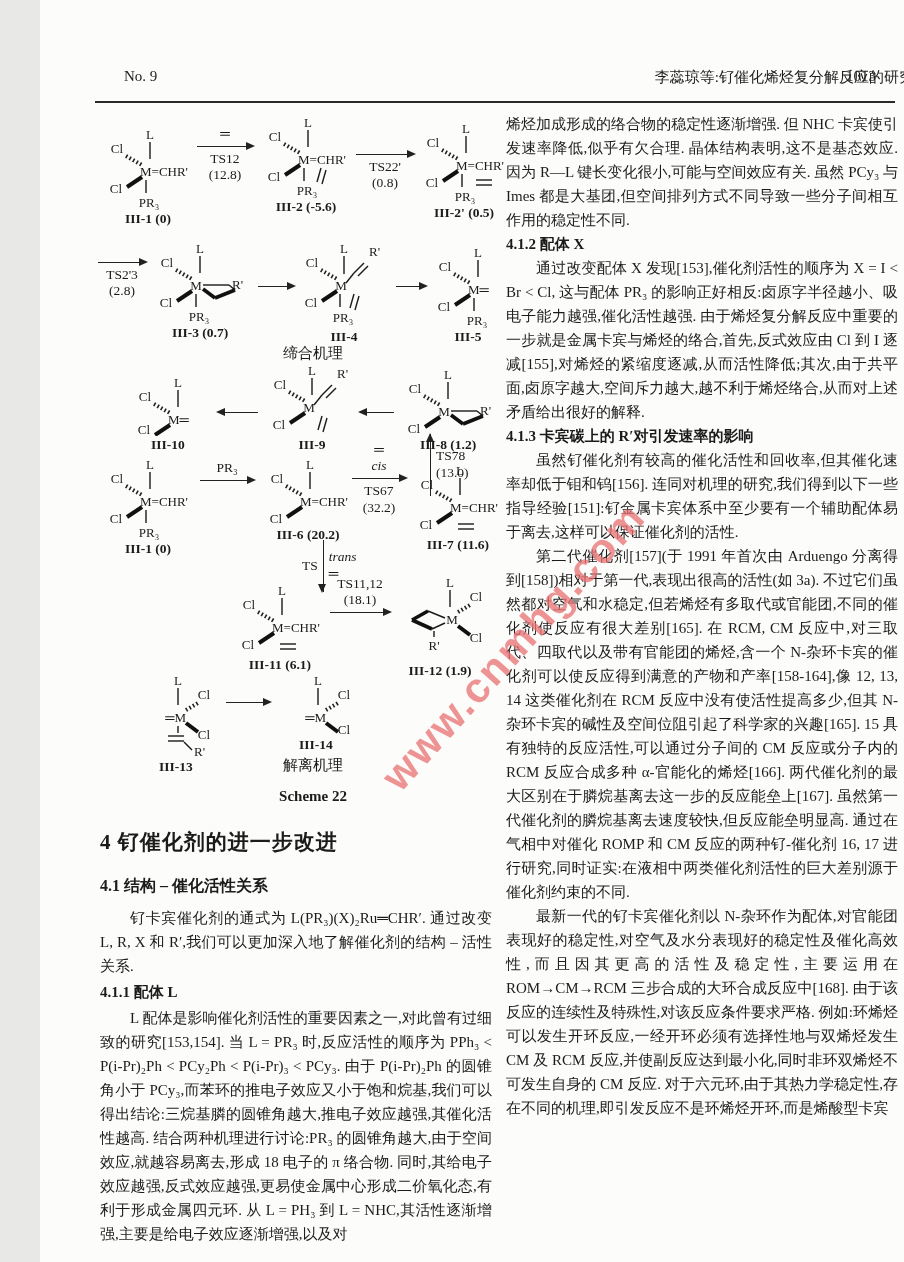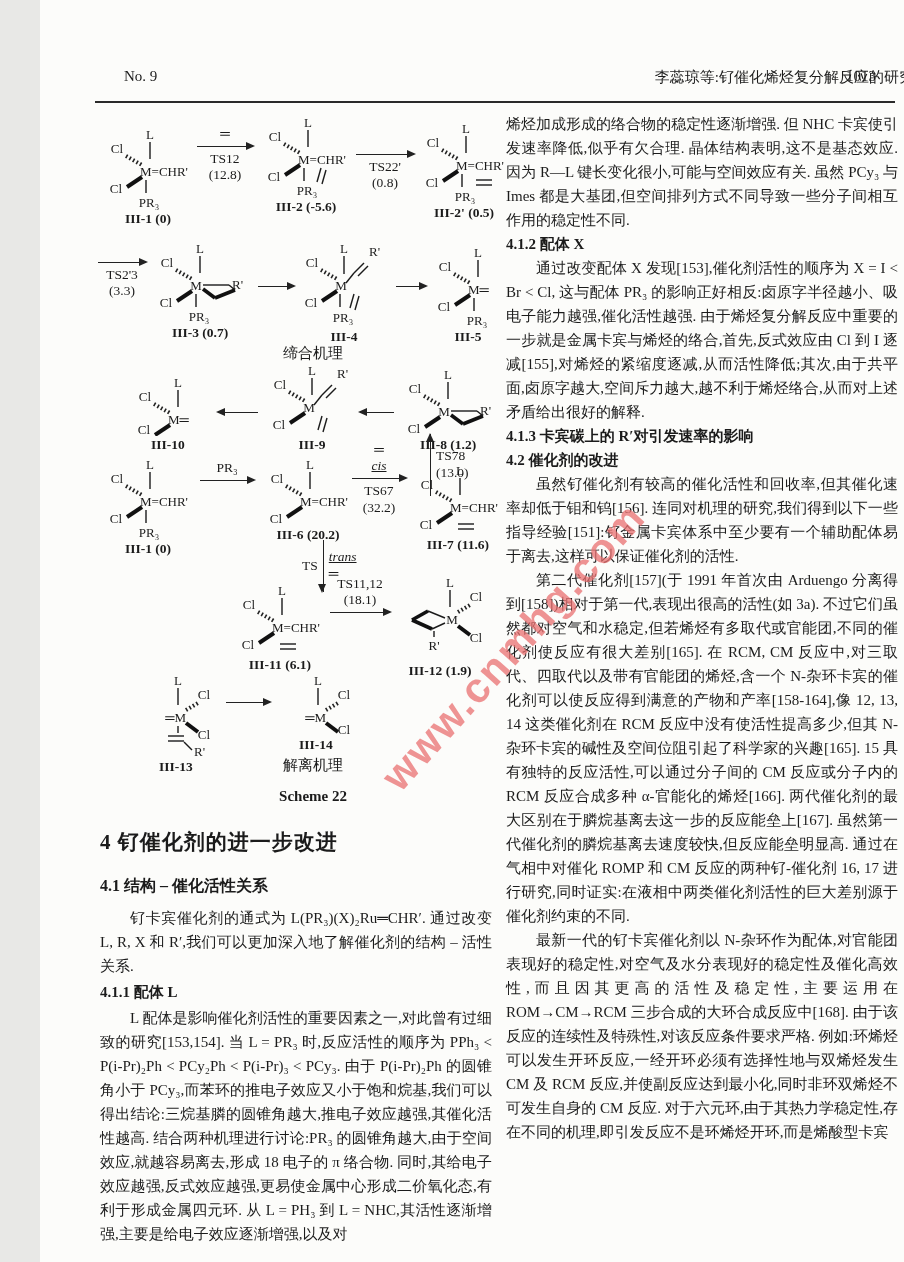--- a/index.html
+++ b/index.html
@@ -41,21 +41,21 @@
     border-left:9px solid #222;border-top:4.5px solid transparent;border-bottom:4.5px solid transparent;}
   .arr-line.l::before{content:"";position:absolute;left:-2px;top:-5px;
     border-right:9px solid #222;border-top:4.5px solid transparent;border-bottom:4.5px solid transparent;}
   .varrow{position:absolute;display:flex;align-items:center;gap:5px;font-size:13.5px;}
   .varr-line{width:0;border-left:1.6px solid #222;position:relative;}
   .varr-line.up::before{content:"";position:absolute;top:-1px;left:-5.3px;
     border-bottom:9px solid #222;border-left:4.5px solid transparent;border-right:4.5px solid transparent;}
   .varr-line.down::after{content:"";position:absolute;bottom:-1px;left:-5.3px;
     border-top:9px solid #222;border-left:4.5px solid transparent;border-right:4.5px solid transparent;}
   .vlabels{display:flex;flex-direction:column;line-height:1.25;}
-  .ital{font-style:italic;text-decoration:underline;}
+  .ital{font-style:italic;}
   .scheme-caption{position:absolute;font-size:15px;text-align:center;}
   .scheme-name{position:absolute;font-size:15px;font-weight:bold;text-align:center;}
 </style>
 </head>
 <body>
 
 <div id="page">
 
   <div class="hdr" id="hdr-left">No. 9</div>
   <div class="hdr" id="hdr-center">李蕊琼等:钌催化烯烃复分解反应的研究进展</div>
@@ -129,21 +129,21 @@
         <line class="bnd" x1="60" y1="60" x2="76" y2="60"></line>
         <line class="bnd" x1="60" y1="65" x2="76" y2="65"></line>
       </svg>
       <div class="mol-label">III-2' (0.5)</div>
     </div>
 
     <div class="harrow" style="left:0px;top:146px;width:48px;">
       <div class="arr-line r"></div>
       <div class="arr-bot">
         <div>TS2'3</div>
-        <div>(3.3)</div>
+        <div>(2.8)</div>
       </div>
     </div>
 
     <div class="mol" style="left:52px;top:128px;">
       <svg width="100" height="84" viewBox="0 0 100 84">
         <text class="at" x="50" y="13" text-anchor="middle">L</text>
         <line class="bnd" x1="50" y1="16" x2="50" y2="33"></line>
         <text class="at" x="17" y="27" text-anchor="middle">Cl</text>
         <line class="hsh" x1="26" y1="30" x2="42" y2="39"></line>
         <text class="at" x="46" y="50" text-anchor="middle">M</text>
@@ -424,19 +424,18 @@
     <p class="para">钌卡宾催化剂的通式为 L(PR₃)(X)₂Ru═CHR′. 通过改变 L, R, X 和 R′,我们可以更加深入地了解催化剂的结构 – 活性关系.</p>
     <div class="h3">4.1.1  配体 L</div>
     <p class="para">L 配体是影响催化剂活性的重要因素之一,对此曾有过细致的研究[153,154]. 当 L = PR₃ 时,反应活性的顺序为 PPh₃ &lt; P(i-Pr)₂Ph &lt; PCy₂Ph &lt; P(i-Pr)₃ &lt; PCy₃. 由于 P(i-Pr)₂Ph 的圆锥角小于 PCy₃,而苯环的推电子效应又小于饱和烷基,我们可以得出结论:三烷基膦的圆锥角越大,推电子效应越强,其催化活性越高. 结合两种机理进行讨论:PR₃ 的圆锥角越大,由于空间效应,就越容易离去,形成 18 电子的 π 络合物. 同时,其给电子效应越强,反式效应越强,更易使金属中心形成二价氧化态,有利于形成金属四元环. 从 L = PH₃ 到 L = NHC,其活性逐渐增强,主要是给电子效应逐渐增强,以及对</p>
   </div>
 
   <div class="col" id="right-col">
     <p class="para noindent">烯烃加成形成的络合物的稳定性逐渐增强. 但 NHC 卡宾使引发速率降低,似乎有欠合理. 晶体结构表明,这不是基态效应. 因为 R—L 键长变化很小,可能与空间效应有关. 虽然 PCy₃ 与 Imes 都是大基团,但空间排列方式不同导致一些分子间相互作用的稳定性不同.</p>
     <p class="subhead">4.1.2  配体 X</p>
     <p class="para">通过改变配体 X 发现[153],催化剂活性的顺序为 X = I &lt; Br &lt; Cl, 这与配体 PR₃ 的影响正好相反:卤原字半径越小、吸电子能力越强,催化活性越强. 由于烯烃复分解反应中重要的一步就是金属卡宾与烯烃的络合,首先,反式效应由 Cl 到 I 逐减[155],对烯烃的紧缩度逐减,从而活性降低;其次,由于共平面,卤原字越大,空间斥力越大,越不利于烯烃络合,从而对上述矛盾给出很好的解释.</p>
     <p class="subhead">4.1.3  卡宾碳上的 R′对引发速率的影响</p>
-    <p class="subhead">4.2  催化剂的改进</p>
     <p class="para">虽然钌催化剂有较高的催化活性和回收率,但其催化速率却低于钼和钨[156]. 连同对机理的研究,我们得到以下一些指导经验[151]:钌金属卡宾体系中至少要有一个辅助配体易于离去,这样可以保证催化剂的活性.</p>
     <p class="para">第二代催化剂[157](于 1991 年首次由 Arduengo 分离得到[158])相对于第一代,表现出很高的活性(如 3a). 不过它们虽然都对空气和水稳定,但若烯烃有多取代或官能团,不同的催化剂使反应有很大差别[165]. 在 RCM, CM 反应中,对三取代、四取代以及带有官能团的烯烃,含一个 N-杂环卡宾的催化剂可以使反应得到满意的产物和产率[158-164],像 12, 13, 14 这类催化剂在 RCM 反应中没有使活性提高多少,但其 N-杂环卡宾的碱性及空间位阻引起了科学家的兴趣[165]. 15 具有独特的反应活性,可以通过分子间的 CM 反应或分子内的 RCM 反应合成多种 α-官能化的烯烃[166]. 两代催化剂的最大区别在于膦烷基离去这一步的反应能垒上[167]. 虽然第一代催化剂的膦烷基离去速度较快,但反应能垒明显高. 通过在气相中对催化 ROMP 和 CM 反应的两种钌-催化剂 16, 17 进行研究,同时证实:在液相中两类催化剂活性的巨大差别源于催化剂约束的不同.</p>
     <p class="para">最新一代的钌卡宾催化剂以 N-杂环作为配体,对官能团表现好的稳定性,对空气及水分表现好的稳定性及催化高效性,而且因其更高的活性及稳定性,主要运用在 ROM→CM→RCM 三步合成的大环合成反应中[168]. 由于该反应的连续性及特殊性,对该反应条件要求严格. 例如:环烯烃可以发生开环反应,一经开环必须有选择性地与双烯烃发生 CM 及 RCM 反应,并使副反应达到最小化,同时非环双烯烃不可发生自身的 CM 反应. 对于六元环,由于其热力学稳定性,存在不同的机理,即引发反应不是环烯烃开环,而是烯酸型卡宾</p>
   </div>
 
 </div>
 
 </body></html>

